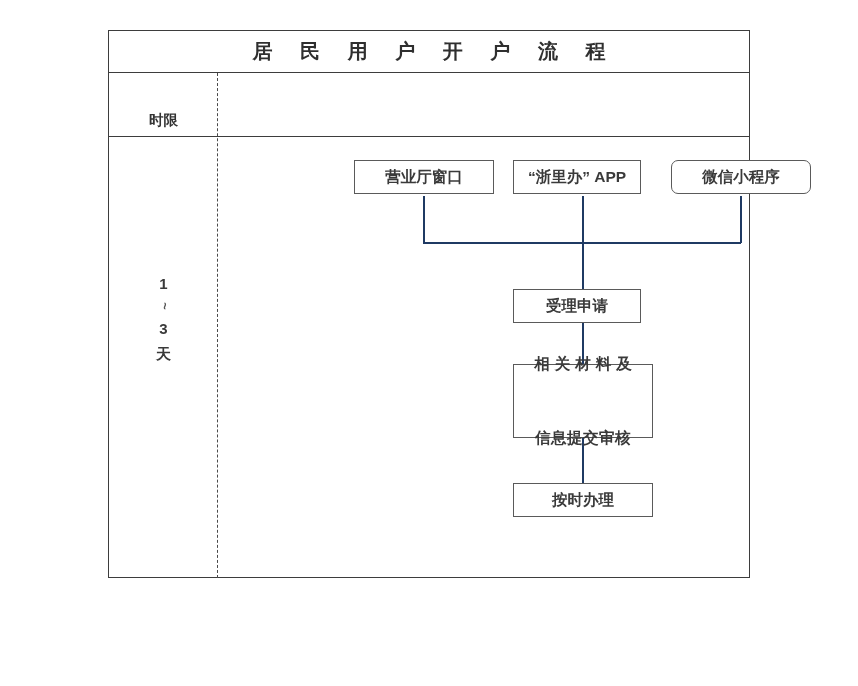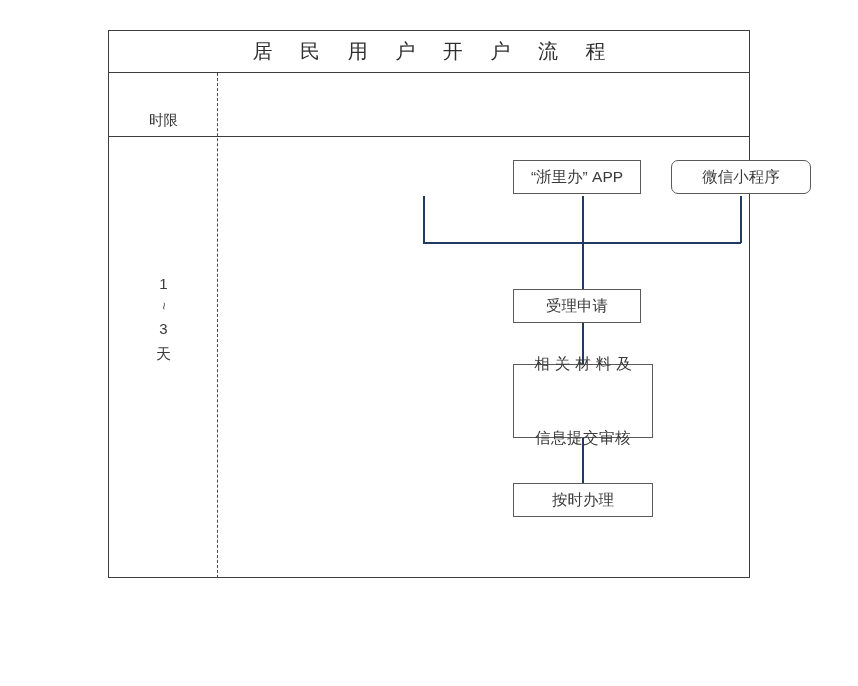--- a/index.html
+++ b/index.html
@@ -20,20 +20,21 @@
   
   #flow-table {
     position: absolute;
     left: 108px;
     top: 30px;
     width: 642px;   
     height: 548px;  
     box-sizing: border-box;
     border: 1.6px solid #3d3d3d;
     background: #fff;
+    font-weight: bold;
   }
 
   
   #title-row {
     position: absolute;
     left: 0;
     top: 0;
     width: 100%;
     height: 42px;
     box-sizing: border-box;
@@ -213,20 +214,23 @@
     <div id="flow-canvas">
 
       <div class="conn conn-v" id="conn-hall-drop"></div>
       <div class="conn conn-v" id="conn-app-drop"></div>
       <div class="conn conn-v" id="conn-wechat-drop"></div>
       <div class="conn conn-h" id="conn-bus"></div>
       <div class="conn conn-v" id="conn-bus-accept"></div>
       <div class="conn conn-v" id="conn-accept-submit"></div>
       <div class="conn conn-v" id="conn-submit-handle"></div>
 
+      <div class="node-box" id="node-hall">
+        <span>营业厅窗口</span>
+      </div>
       <div class="node-box" id="node-app">
         <span>“浙里办” APP</span>
       </div>
       <div class="node-box" id="node-wechat">
         <span>微信小程序</span>
       </div>
 
       <div class="node-box" id="node-accept">
         <span>受理申请</span>
       </div>

